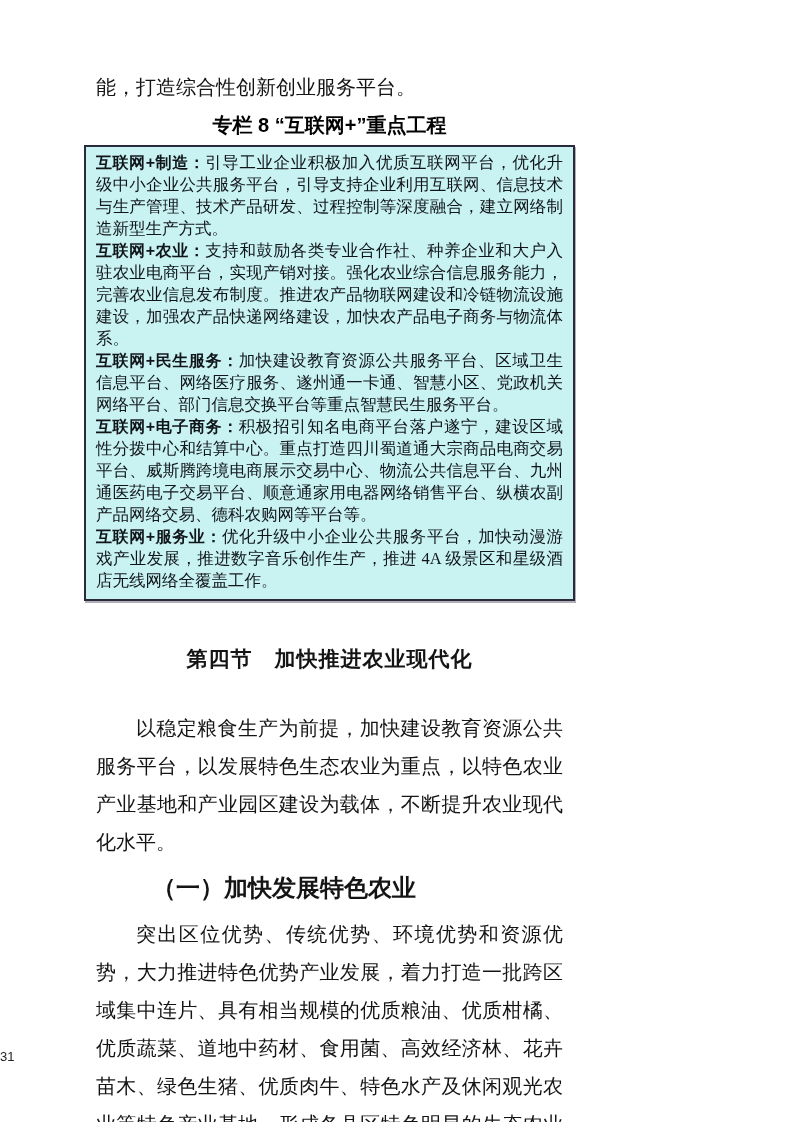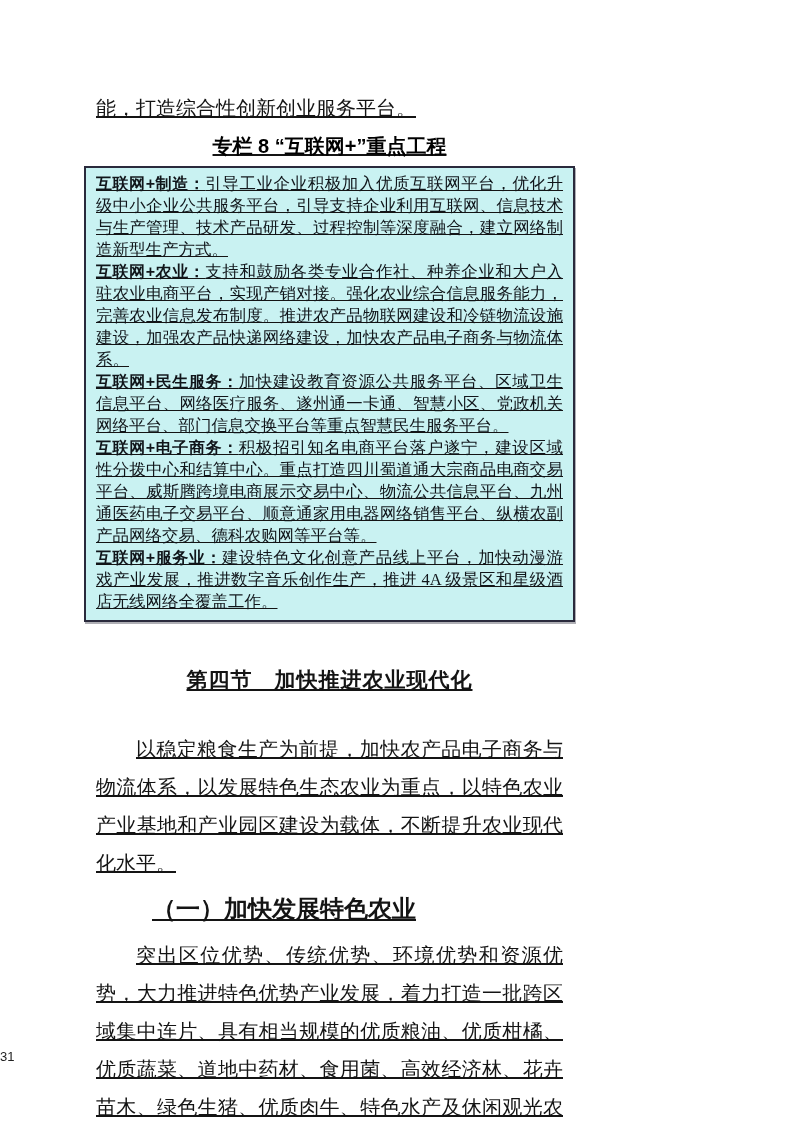--- a/index.html
+++ b/index.html
@@ -4,22 +4,21 @@
 <style>
   html,body { margin:0; padding:0; }
   .page {
     width: 659px; height: 1122px;
     background: #ffffff;
     position: relative;
     font-family: "Liberation Serif", "DejaVu Serif", serif;
     color: #141414;
     overflow: hidden;
     box-sizing: border-box;
-    padding: 89px 96px 0 96px;
-    text-decoration: underline;
+    padding: 68px 96px 0 96px;
   }
   .continuation {
     font-size: 20px; line-height: 38px;
     margin: 0 0 6px 0;
     text-align: justify;
   }
   .box-title {
     font-family: "Liberation Sans", "DejaVu Sans", sans-serif;
     font-size: 20px; font-weight: 700;
     text-align: center;
@@ -82,26 +81,26 @@
 
   <p class="continuation">能，打造综合性创新创业服务平台。</p>
 
   <h2 class="box-title">专栏 8 “互联网+”重点工程</h2>
 
   <div class="highlight-box" style="background: rgb(201, 242, 242); border-color: rgb(42, 42, 60);">
     <p class="box-para"><strong class="box-label">互联网+制造：</strong><span>引导工业企业积极加入优质互联网平台，优化升级中小企业公共服务平台，引导支持企业利用互联网、信息技术与生产管理、技术产品研发、过程控制等深度融合，建立网络制造新型生产方式。</span></p>
     <p class="box-para"><strong class="box-label">互联网+农业：</strong><span>支持和鼓励各类专业合作社、种养企业和大户入驻农业电商平台，实现产销对接。强化农业综合信息服务能力，完善农业信息发布制度。推进农产品物联网建设和冷链物流设施建设，加强农产品快递网络建设，加快农产品电子商务与物流体系。</span></p>
     <p class="box-para"><strong class="box-label">互联网+民生服务：</strong><span>加快建设教育资源公共服务平台、区域卫生信息平台、网络医疗服务、遂州通一卡通、智慧小区、党政机关网络平台、部门信息交换平台等重点智慧民生服务平台。</span></p>
     <p class="box-para"><strong class="box-label">互联网+电子商务：</strong><span>积极招引知名电商平台落户遂宁，建设区域性分拨中心和结算中心。重点打造四川蜀道通大宗商品电商交易平台、威斯腾跨境电商展示交易中心、物流公共信息平台、九州通医药电子交易平台、顺意通家用电器网络销售平台、纵横农副产品网络交易、德科农购网等平台等。</span></p>
-    <p class="box-para"><strong class="box-label">互联网+服务业：</strong><span>建设特色文化创意产品线上平台，加快动漫游戏产业发展，推进数字音乐创作生产，推进 4A 级景区和星级酒店无线网络全覆盖工作。</span></p>
+    <p class="box-para"><strong class="box-label">互联网+服务业：</strong><span>优化升级中小企业公共服务平台，加快动漫游戏产业发展，推进数字音乐创作生产，推进 4A 级景区和星级酒店无线网络全覆盖工作。</span></p>
   </div>
 
   <h3 class="section-heading">第四节　加快推进农业现代化</h3>
 
-  <p class="body-para">以稳定粮食生产为前提，加快农产品电子商务与物流体系，以发展特色生态农业为重点，以特色农业产业基地和产业园区建设为载体，不断提升农业现代化水平。</p>
+  <p class="body-para">以稳定粮食生产为前提，加快建设教育资源公共服务平台，以发展特色生态农业为重点，以特色农业产业基地和产业园区建设为载体，不断提升农业现代化水平。</p>
 
   <p class="subheading">（一）加快发展特色农业</p>
 
   <p class="body-para">突出区位优势、传统优势、环境优势和资源优势，大力推进特色优势产业发展，着力打造一批跨区域集中连片、具有相当规模的优质粮油、优质柑橘、优质蔬菜、道地中药材、食用菌、高效经济林、花卉苗木、绿色生猪、优质肉牛、特色水产及休闲观光农业等特色产业基地，形成各县区特色明显的生态农业发展格局。积极拓展农业多种功能，培育农民增收新型业态，按照“农业+文化+旅游”和“种养加循</p>
 
   <div class="page-number">31</div>
 
 </div>
 
 </body></html>

